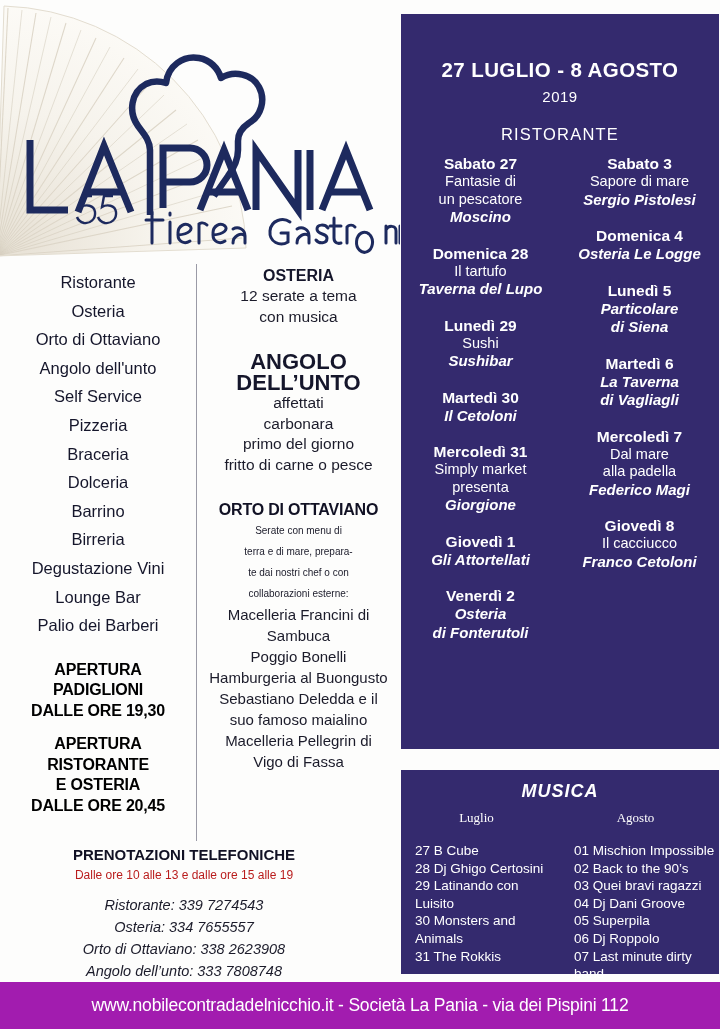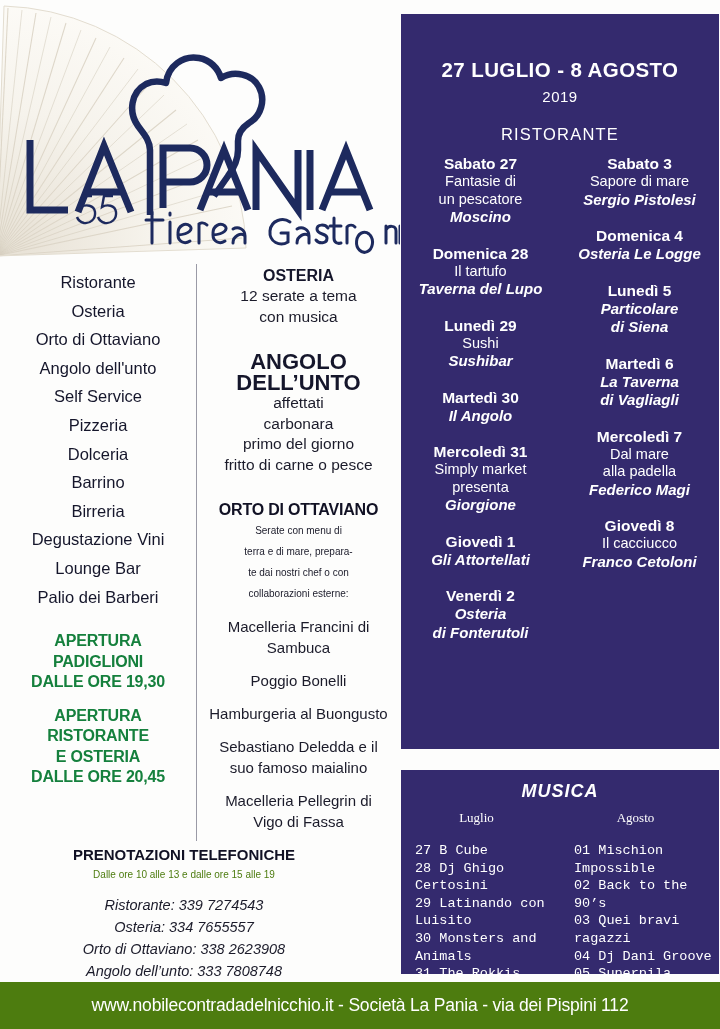--- a/index.html
+++ b/index.html
@@ -24,35 +24,35 @@
   
   .cols { position:absolute; left:0; top:258px; width:400px; display:flex; }
   .col-left { width:196px; padding-top:10px; }
   .divider { width:1px; background:#9a9aa6; height:577px; margin-top:6px; }
   .col-right { width:203px; padding-top:8px; }
 
   .venue-list { text-align:center; }
   .venue-list li { list-style:none; font-size:16.5px; line-height:28.6px; color:#15162b; font-weight:400; }
 
   .hours-block { text-align:center; margin-top:20px; }
-  .hours-block .hl { font-size:16px; font-weight:bold; line-height:20.5px; letter-spacing:-0.2px; color:#15803d; }
+  .hours-block .hl { font-size:16px; font-weight:bold; line-height:20.5px; letter-spacing:-0.2px; color:#000000; }
   .hours-block .gap { height:13px; }
 
   .mid-head { text-align:center; font-weight:bold; font-size:16px; line-height:20px; color:#15162b; }
   .mid-line { text-align:center; font-size:15.5px; line-height:20.5px; color:#1b1b2a; }
   .mid-head2 { text-align:center; font-weight:bold; font-size:22px; line-height:21px; color:#15162b; }
   .mid-gap-lg { height:24px; }
   .orto-head { text-align:center; font-weight:bold; font-size:16px; line-height:21px; color:#111124; letter-spacing:-0.2px; }
   .orto-intro { text-align:center; font-size:10px; line-height:21px; color:#1b1b2a; }
-  .orto-item { text-align:center; font-size:15px; line-height:21px; color:#1b1b2a; margin-top:12px; }
+  .orto-item { text-align:center; font-size:15px; line-height:21px; color:#1b1b2a; }
 
   
   .phones { position:absolute; left:0; top:845px; width:368px; text-align:center; }
   .phones .ph-title { font-weight:bold; font-size:15px; line-height:20px; color:#111124; }
-  .phones .ph-sub { font-size:10px; line-height:20px; color:#4d7c0f; }
+  .phones .ph-sub { font-size:12px; line-height:20px; color:#b91c1c; }
   .phones .ph-item { font-size:14.5px; line-height:22px; color:#1b1b2a;font-style:italic; }
   .phones .ph-space { height:9px; }
 
   
   .panel { position:absolute; background:#342a6e; color:#ffffff; }
   .panel-rist { left:401px; top:14px; width:318px; height:735px; }
   .panel-mus  { left:401px; top:770px; width:318px; height:204px; }
 
   .rist-dates { text-align:center; font-weight:bold; font-size:20.5px; letter-spacing:0.4px; margin-top:44px; }
   .rist-year  { text-align:center; font-size:15px; margin-top:6px; letter-spacing:0.5px; }
@@ -62,26 +62,26 @@
   .rist-col { width:50%; padding:0 6px; }
   .ev { text-align:center; margin-bottom:17px; }
   .ev .day { font-weight:bold; font-size:15.5px; line-height:19px; }
   .ev .dish { font-size:14.5px; line-height:17.5px; font-weight:400; }
   .ev .who { font-weight:bold; font-style:italic; font-size:15px; line-height:18.5px; }
 
   .mus-title { text-align:center; font-size:18px; font-weight:bold; letter-spacing:1px; margin-top:11px;font-style:italic; }
   .mus-cols { display:flex; margin-top:7px; }
   .mus-col { width:50%; padding-left:14px; }
   .mus-month { text-align:center; font-family:"Liberation Serif", serif; font-size:13px; line-height:17px; margin-bottom:16px; padding-right:22px; }
-  .mus-item { font-family:Liberation Mono, monospace; font-size:13.5px; line-height:17.6px; }
+  .mus-item { font-family:Liberation Sans, sans-serif; font-size:13.5px; line-height:17.6px; }
 
   
   .footer {
     position:absolute; left:0; top:982px; width:720px; height:47px;
-    background:#4d7c0f; color:#ffffff;
+    background:#a21caf; color:#ffffff;
     display:flex; align-items:center; justify-content:center;
     font-size:17.5px; letter-spacing:-0.2px;
   }
 </style>
 </head>
 <body>
 
 <div class="poster">
 
   <div class="left-side">
@@ -179,20 +179,21 @@
     <div class="cols">
 
       <div class="col-left">
         <ul class="venue-list">
           <li>Ristorante</li>
           <li>Osteria</li>
           <li>Orto di Ottaviano</li>
           <li>Angolo dell'unto</li>
           <li>Self Service</li>
           <li>Pizzeria</li>
+          <li>Braceria</li>
           <li>Dolceria</li>
           <li>Barrino</li>
           <li>Birreria</li>
           <li>Degustazione Vini</li>
           <li>Lounge Bar</li>
           <li>Palio dei Barberi</li>
         </ul>
 
         <div class="hours-block">
           <div class="hl">APERTURA</div>
@@ -290,21 +291,21 @@
         </div>
 
         <div class="ev">
           <div class="day">Lunedì 29</div>
           <div class="dish">Sushi</div>
           <div class="who">Sushibar</div>
         </div>
 
         <div class="ev">
           <div class="day">Martedì 30</div>
-          <div class="who">Il Angolo</div>
+          <div class="who">Il Cetoloni</div>
         </div>
 
         <div class="ev">
           <div class="day">Mercoledì 31</div>
           <div class="dish">Simply market</div>
           <div class="dish">presenta</div>
           <div class="who">Giorgione</div>
         </div>
 
         <div class="ev">

